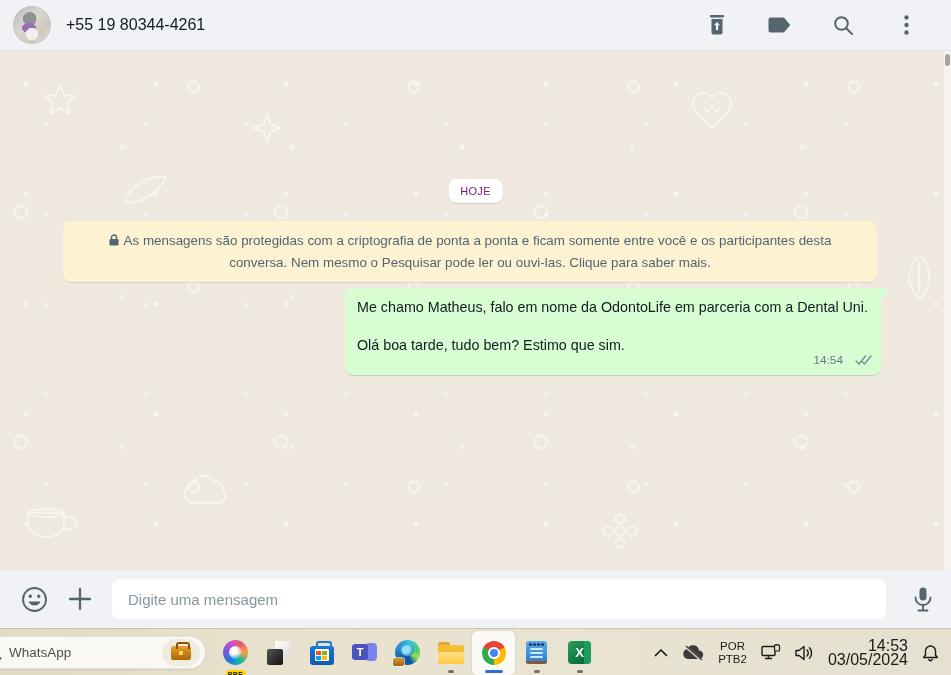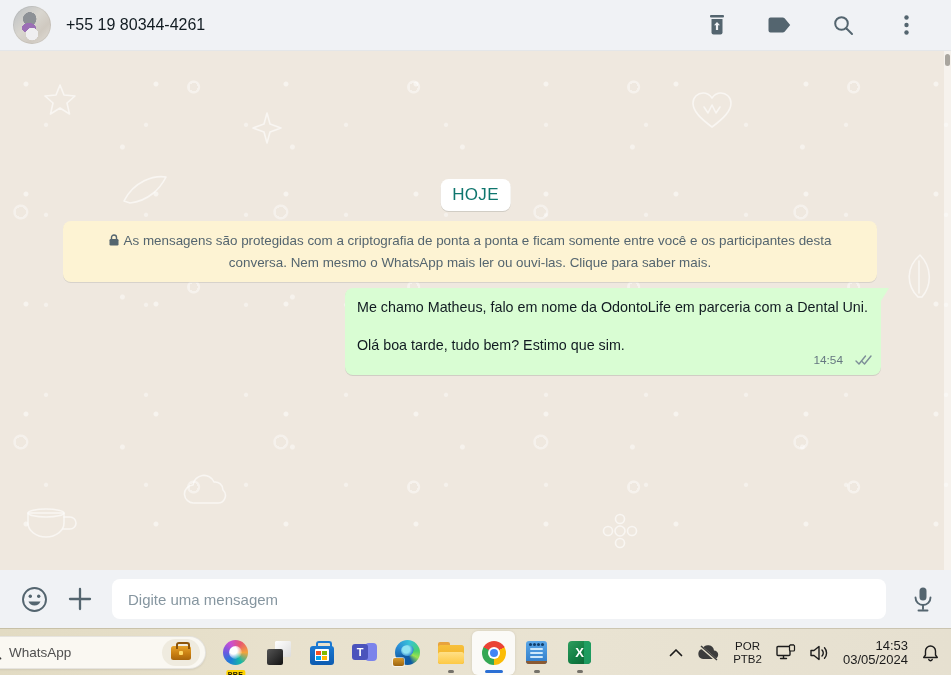--- a/index.html
+++ b/index.html
@@ -31,21 +31,21 @@
       radial-gradient(circle at 88% 18%, transparent 0 4px, rgba(255,255,255,.45) 4px 6px, transparent 7px),
       radial-gradient(circle at 8% 70%, transparent 0 5px, rgba(255,255,255,.4) 5px 7px, transparent 8px);
     background-size:130px 110px,170px 150px,100px 90px,220px 200px,260px 230px;}
   .doodle{position:absolute;opacity:.8;pointer-events:none;}
   .doodle path,.doodle circle,.doodle ellipse{stroke:rgba(255,255,255,.75);fill:none;stroke-width:1.6;stroke-linecap:round;stroke-linejoin:round;}
 
   .scrollbar{position:absolute;right:0;top:0;width:7px;height:519px;background:rgba(255,255,255,.45);}
   .scroll-thumb{position:absolute;top:3px;right:1px;width:5px;height:12px;border-radius:3px;background:#a9a59e;cursor:pointer;}
 
   .date-chip{position:absolute;top:128px;left:50%;transform:translateX(-50%);
-    background:#fff;color:#0f766e;font-size:17px;letter-spacing:.3px;padding:6px 12px;border-radius:8px;
+    background:#fff;color:#701a75;font-size:11px;letter-spacing:.3px;padding:6px 12px;border-radius:8px;
     box-shadow:0 1px .5px rgba(11,20,26,.13);}
 
   .e2e-banner{position:absolute;top:170px;left:63px;width:814px;background:#fdf3d3;border-radius:8px;
     box-shadow:0 1px .5px rgba(11,20,26,.10);padding:9px 34px;text-align:center;cursor:pointer;
     font-size:13.4px;line-height:21px;color:#54656f;}
   .lock-icon{display:inline-block;vertical-align:-1px;margin-right:5px;}
 
   .bubble{position:absolute;top:237px;left:345px;width:536px;background:#d9fdd3;border-radius:8px;border-top-right-radius:0;
     box-shadow:0 1px .5px rgba(11,20,26,.13);padding:10px 12px 20px 12px;color:#111b21;font-size:14.3px;line-height:19px;}
   .bubble-tail{position:absolute;top:0;right:-8px;width:8px;height:13px;}
@@ -125,21 +125,21 @@
   .notepad .bind{position:absolute;left:0;right:0;bottom:0;height:3.5px;background:#8a5a33;}
   .excel{width:23px;height:23px;border-radius:4px;position:relative;overflow:hidden;
     background:linear-gradient(135deg,#2f9e5f 0%,#107c41 55%,#0b5c30 100%);
     color:#fff;font-weight:bold;font-size:13px;display:flex;align-items:center;justify-content:center;}
   .excel:before{content:"";position:absolute;right:0;top:0;width:7px;height:100%;background:#21a366;opacity:.85;}
   .excel span{position:relative;z-index:1;}
 
   .tb-tray{position:absolute;right:0;top:0;height:47px;display:flex;align-items:center;gap:10px;padding-right:10px;color:#1b1b1b;}
   .tray-item{display:flex;align-items:center;justify-content:space-between;cursor:pointer;padding:2px;}
   .lang{display:flex;flex-direction:column;align-items:center;font-size:11.5px;line-height:13px;}
-  .clock{display:flex;flex-direction:column;align-items:flex-end;font-size:13px;line-height:14px;}
+  .clock{display:flex;flex-direction:column;align-items:flex-end;font-size:16px;line-height:14px;}
 </style>
 </head>
 <body>
 
 <div class="wa-header">
   <div class="avatar"></div>
   <div class="chat-title">+55 19 80344-4261</div>
   <div class="hdr-actions">
     <div class="hdr-btn">
       <svg width="20" height="22" viewBox="0 0 20 22">
@@ -209,21 +209,21 @@
   </div>
 
   <div class="date-chip">HOJE</div>
 
   <div class="e2e-banner">
     <span class="lock-icon">
       <svg width="10" height="12" viewBox="0 0 10 12">
           <rect x="0.5" y="5" width="9" height="6.5" rx="1.2" fill="#54656f"></rect>
           <path d="M2.5 5V3.5a2.5 2.5 0 0 1 5 0V5" fill="none" stroke="#54656f" stroke-width="1.4"></path>
         </svg>
-    </span><span>As mensagens são protegidas com a criptografia de ponta a ponta e ficam somente entre você e os participantes desta conversa. Nem mesmo o WhatsApp mais ler ou ouvi-las. Clique para saber mais.</span>
+    </span><span>As mensagens são protegidas com a criptografia de ponta a ponta e ficam somente entre você e os participantes desta conversa. Nem mesmo o Pesquisar pode ler ou ouvi-las. Clique para saber mais.</span>
   </div>
 
   <div class="bubble">
     <svg class="bubble-tail" viewBox="0 0 8 13">
       <path d="M0 0h8l-8 13z" fill="#d9fdd3"></path>
     </svg>
     <p>Me chamo Matheus, falo em nome da OdontoLife em parceria com a Dental Uni.</p>
     <p>Olá boa tarde, tudo bem? Estimo que sim.</p>
     <div class="msg-meta">
       <span>14:54</span>

